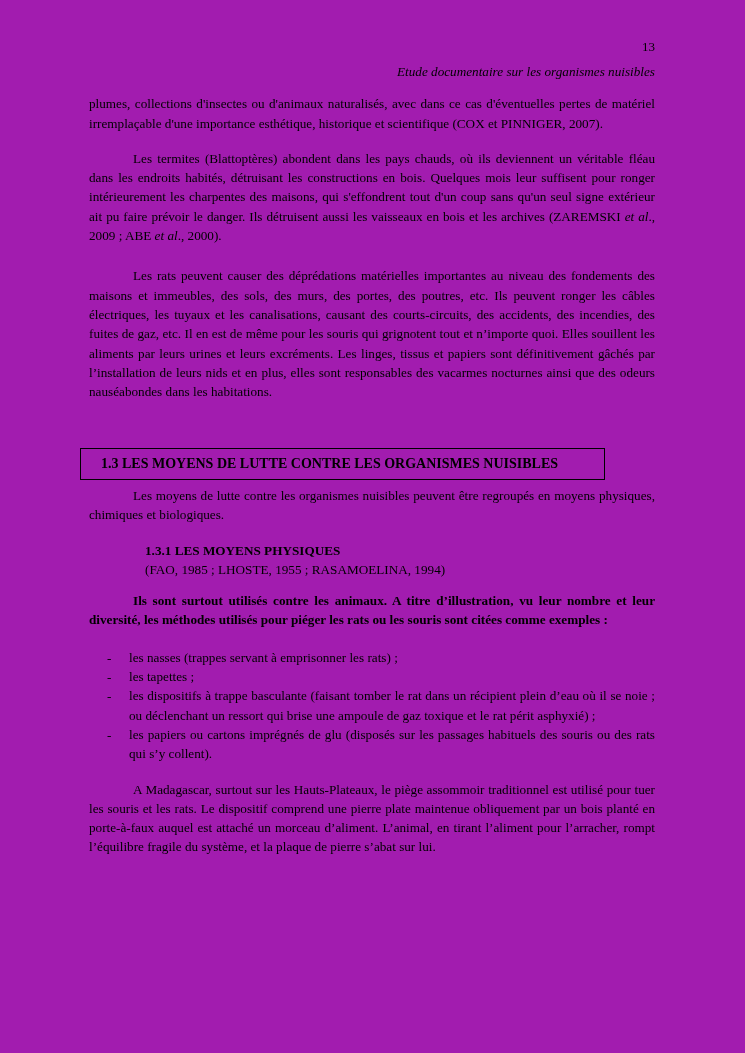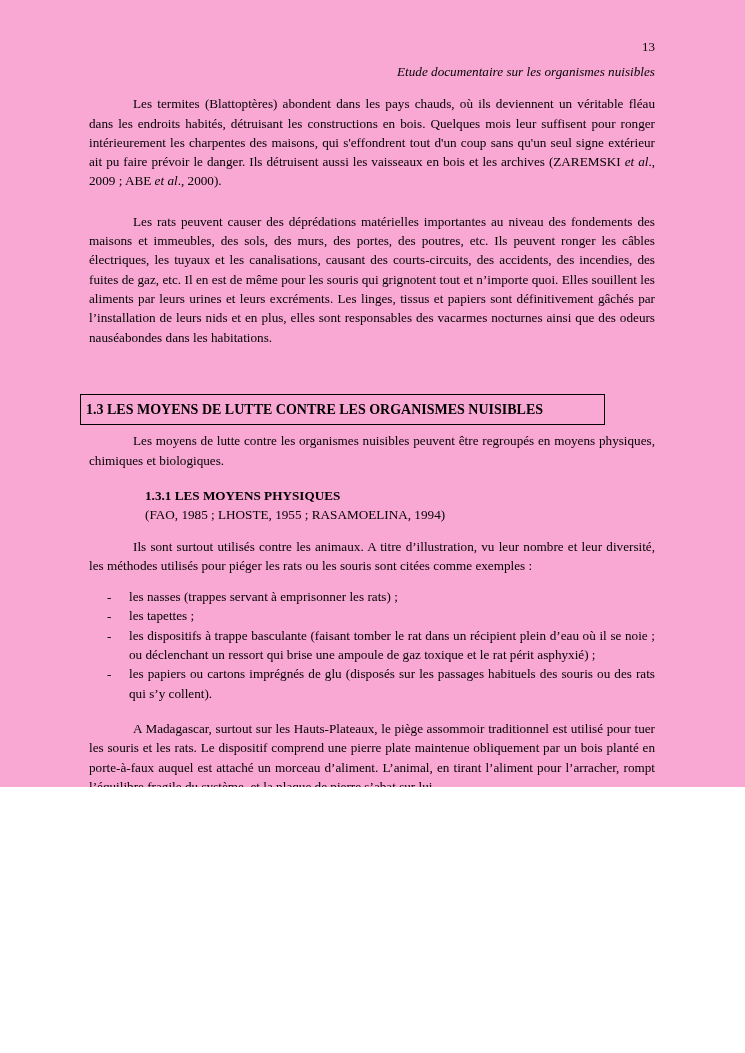--- a/index.html
+++ b/index.html
@@ -4,22 +4,22 @@
 <style>
   * { box-sizing: border-box; }
   html, body {
     margin: 0;
     padding: 0;
     background: #ffffff;
   }
   .page {
     position: relative;
     width: 745px;
-    height: 787px;
-    background: #f9a8d4;
+    height: 1053px;
+    background: #a21caf;
     color: #000000;
     font-family: "Liberation Serif", "DejaVu Serif", serif;
     font-size: 13.2px;
     line-height: 19.3px;
     padding: 40px 90px 0 89px;
     overflow: hidden;
   }
   .page-number {
     text-align: right;
     font-size: 13px;
@@ -32,27 +32,27 @@
     text-align: right;
   }
   p {
     margin: 0 0 16px 0;
     text-align: justify;
     text-indent: 44px;
   }
   p.no-indent { text-indent: 0; }
   p.para-termites { margin-bottom: 21px; }
   p.para-rats { margin-bottom: 0; }
-  p.para-methods-intro { margin-bottom: 12px; }
+  p.para-methods-intro { margin-bottom: 18px; font-weight: bold; }
   p.para-madagascar { margin-bottom: 2px; }
   .section-box {
     margin: 47px 0 6px -9px;
     width: 525px;
     border: 1.5px solid #000000;
-    padding: 5px 5px;
+    padding: 5px 20px;
     font-weight: bold;
     font-size: 14px;
     line-height: 19.5px;
     text-align: left;
   }
   .subsection {
     margin-left: 56px;
     margin-bottom: 12px;
   }
   .subsection-title { font-weight: bold; }
@@ -71,20 +71,21 @@
 </style>
 </head>
 <body>
 
 <div class="page">
 
   <div class="page-number">13</div>
 
   <div class="running-header">Etude documentaire sur les organismes nuisibles</div>
 
+  <p class="no-indent">plumes, collections d'insectes ou d'animaux naturalisés, avec dans ce cas d'éventuelles pertes de matériel irremplaçable d'une importance esthétique, historique et scientifique (COX et PINNIGER, 2007).</p>
 
   <p class="para-termites"><span>Les termites (Blattoptères) abondent dans les pays chauds, où ils deviennent un véritable fléau dans les endroits habités, détruisant les constructions en bois. Quelques mois leur suffisent pour ronger intérieurement les charpentes des maisons, qui s'effondrent tout d'un coup sans qu'un seul signe extérieur ait pu faire prévoir le danger. Ils détruisent aussi les vaisseaux en bois et les archives (ZAREMSKI </span><i>et al</i><span>., 2009 ; ABE </span><i>et al</i><span>., 2000).</span></p>
 
   <p class="para-rats">Les rats peuvent causer des déprédations matérielles importantes au niveau des fondements des maisons et immeubles, des sols, des murs, des portes, des poutres, etc. Ils peuvent ronger les câbles électriques, les tuyaux et les canalisations, causant des courts-circuits, des accidents, des incendies, des fuites de gaz, etc. Il en est de même pour les souris qui grignotent tout et n’importe quoi. Elles souillent les aliments par leurs urines et leurs excréments. Les linges, tissus et papiers sont définitivement gâchés par l’installation de leurs nids et en plus, elles sont responsables des vacarmes nocturnes ainsi que des odeurs nauséabondes dans les habitations.</p>
 
   <div class="section-box">1.3 LES MOYENS DE LUTTE CONTRE LES ORGANISMES NUISIBLES</div>
 
   <p>Les moyens de lutte contre les organismes nuisibles peuvent être regroupés en moyens physiques, chimiques et biologiques.</p>
 
   <div class="subsection">

